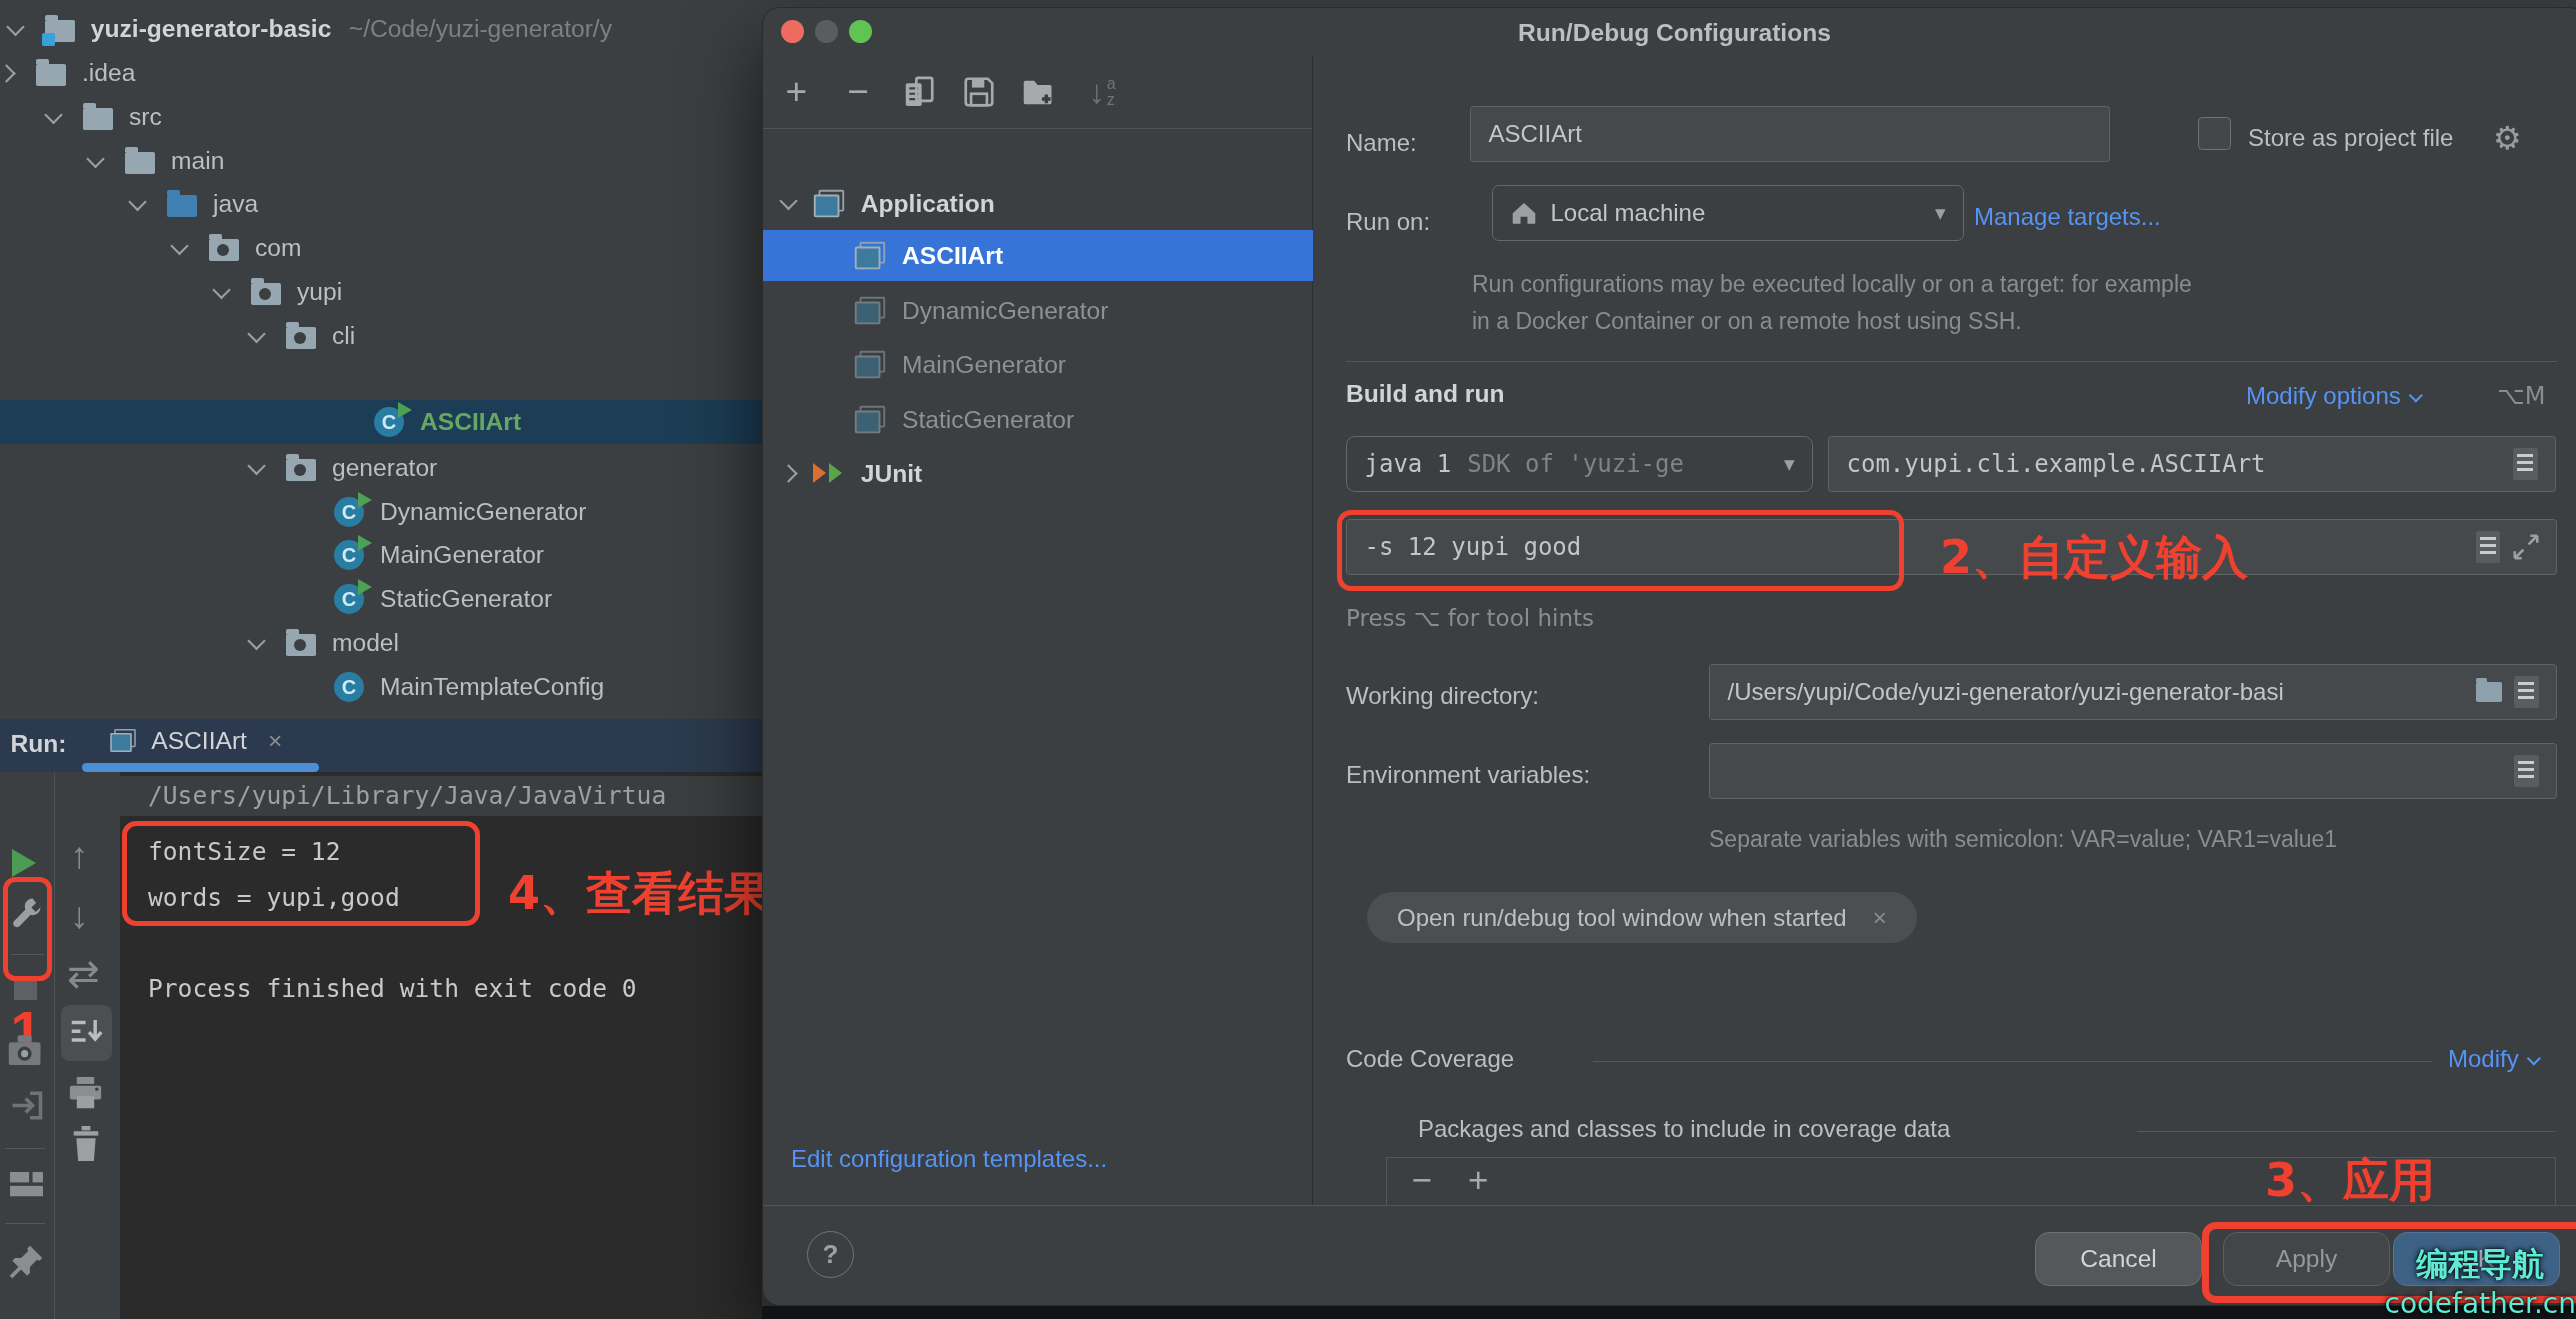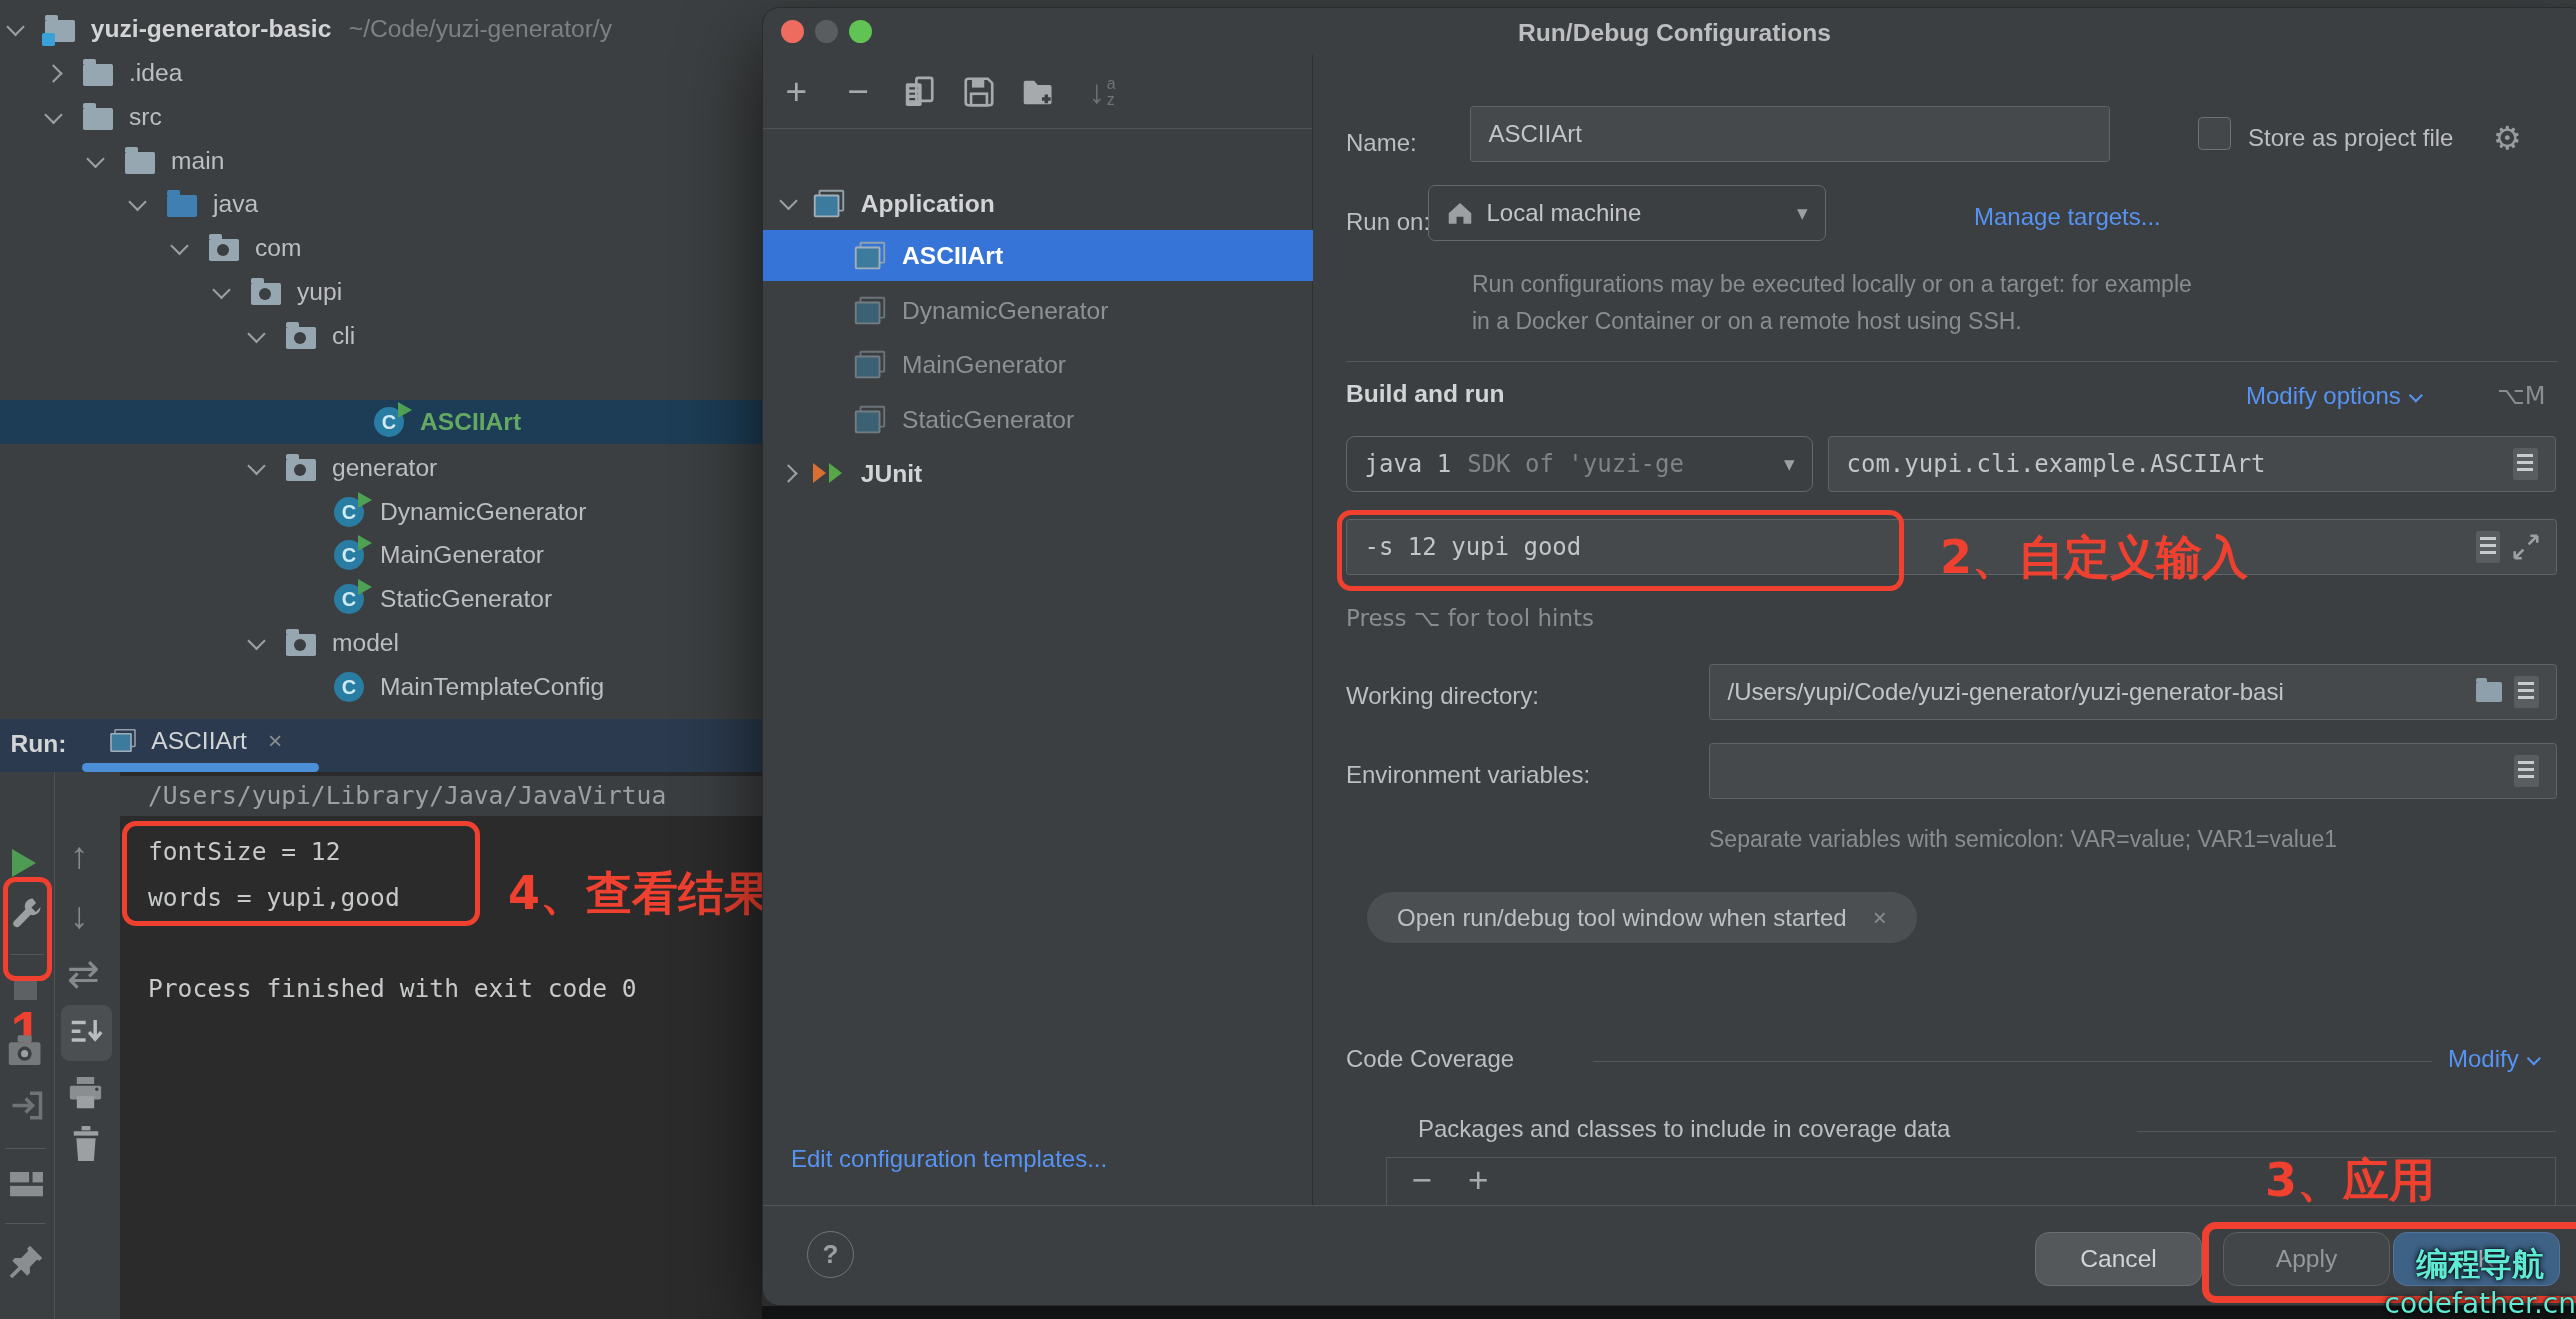--- a/index.html
+++ b/index.html
@@ -97,21 +97,21 @@
 </head>
 <body>
 
 <div id="tree">
   <div class="trow" style="top:7px;padding-left:8.8px">
     <span class="chev open"></span>
     <span class="fold rootp"></span>
     <span class="tl bold">yuzi-generator-basic</span>
     <span class="tpath">~/Code/yuzi-generator/y</span>
   </div>
-  <div class="trow" style="top:51px;padding-left:47px">
+  <div class="trow" style="top:51px;">
     <span class="chev closed"></span>
     <span class="fold"></span>
     <span class="tl">.idea</span>
   </div>
   <div class="trow" style="top:95px;padding-left:47px">
     <span class="chev open"></span>
     <span class="fold"></span>
     <span class="tl">src</span>
   </div>
   <div class="trow" style="top:139px;padding-left:89px">
@@ -358,21 +358,21 @@
   <div>
     <span class="flabel" style="left:583px;top:121px">Name:</span>
     <div class="field" style="left:707px;top:98px;width:640px">
         <span>ASCIIArt</span>
       </div>
     <span class="cbx" style="left:1435px;top:109px"></span>
     <span class="flabel" style="left:1485px;top:116px">Store as project file</span>
     <span class="flabel djv" style="left:1730px;top:111px;font-size:32px;color:#9a9da0">⚙</span>
 
     <span class="flabel" style="left:583px;top:200px">Run on:</span>
-    <div class="combo" style="left:665px;top:177px;width:398px">
+    <div class="combo" style="left:729px;top:177px;width:472px">
       <svg class="ic" width="26" height="24.6" viewBox="0 0 30 28" style="margin-right:14px">
           <path d="M2 14L15 2l13 12v12h-9v-8h-8v8H2z" fill="#9da0a2"></path>
         </svg>
       <span>Local machine</span>
       <span class="caret djv">▾</span>
     </div>
     <a class="bluelink" style="position:absolute;left:1211px;top:195px">Manage targets...</a>
     <span class="fhint" style="left:709px;top:263px">Run configurations may be executed locally or on a target: for example</span>
     <span class="fhint" style="left:709px;top:300px">in a Docker Container or on a remote host using SSH.</span>
 

